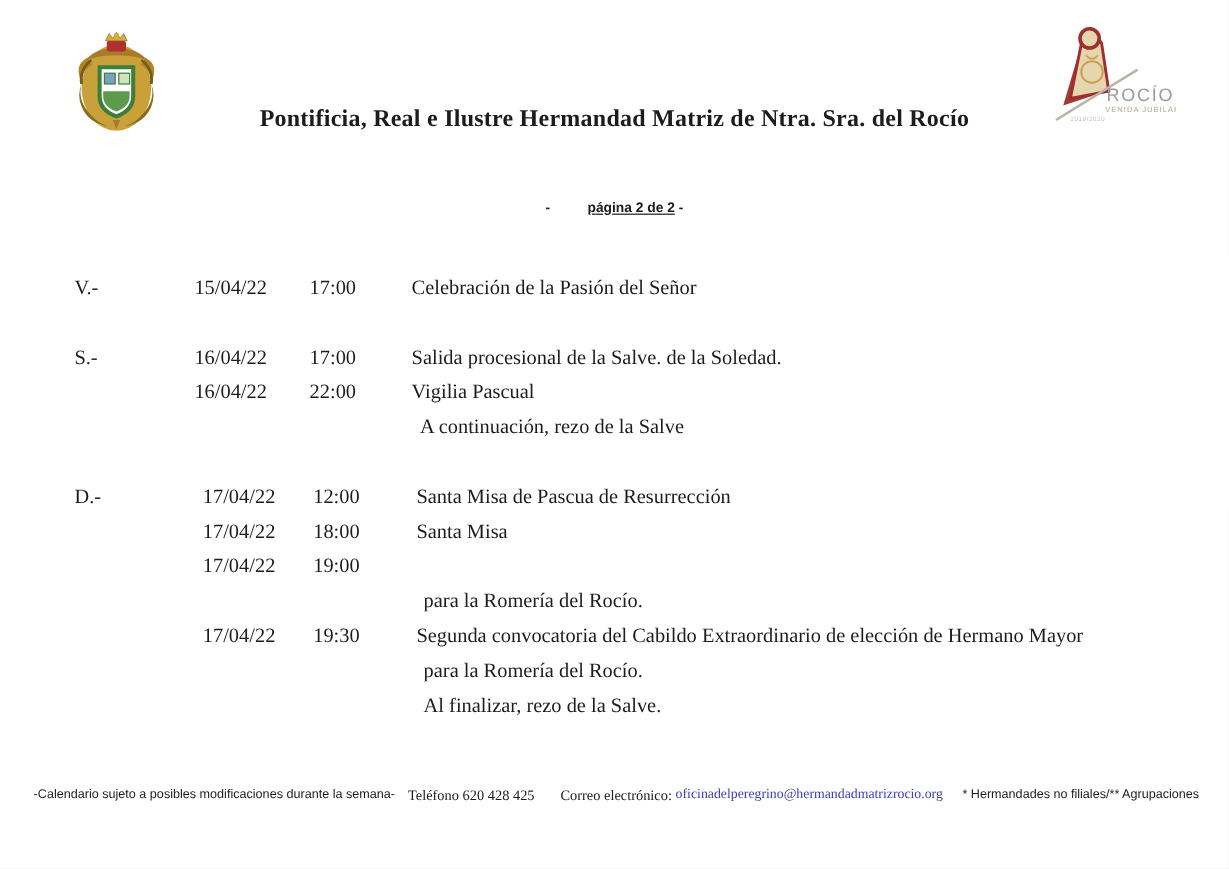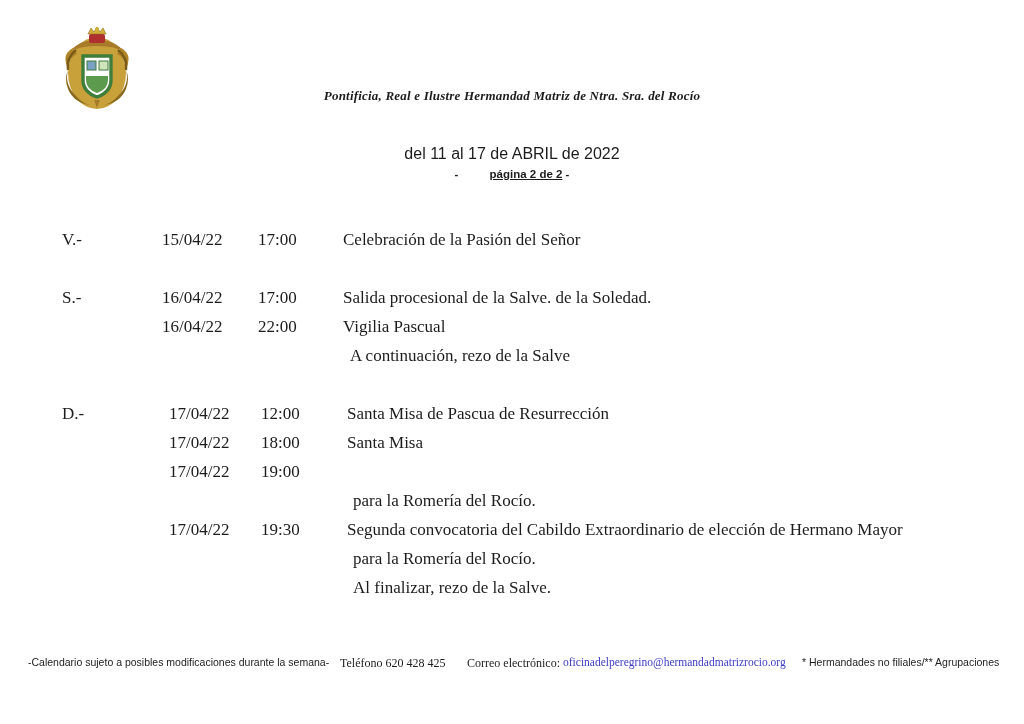--- a/index.html
+++ b/index.html
@@ -6,22 +6,22 @@
   .page{
     position:relative;width:1024px;height:724px;background:#ffffff;
     margin:0 auto;overflow:hidden;color:#1c1c1c;
     font-family:"Liberation Serif", serif;
   }
   
   .logo-left{position:absolute;left:58px;top:26px;width:78px;height:88px;}
   .logo-right{position:absolute;left:872px;top:20px;width:108px;height:88px;}
   .org-title{
     position:absolute;left:0;top:88px;width:100%;text-align:center;
-    font-family:"Liberation Serif", serif;font-style:italic;font-weight:bold;
-    font-size:13px;letter-spacing:.2px;
+    font-family:"Liberation Serif", serif;font-weight:bold;
+    font-size:20px;letter-spacing:.2px;
   }
   .main-title{
     position:absolute;left:0;top:112px;width:100%;text-align:center;
     font-family:"DejaVu Serif", serif;font-weight:bold;font-size:24px;
     letter-spacing:-0.3px;white-space:nowrap;
   }
   .date-range{
     position:absolute;left:0;top:145px;width:100%;text-align:center;
     font-family:"Liberation Sans", sans-serif;font-size:16px;
   }
@@ -75,23 +75,36 @@
       <path d="M25,30 h28 v24 q0,12 -14,17 q-14,-5 -14,-17 z" fill="#ffffff" stroke="#3f7d3a" stroke-width="3.4"></path>
       <rect x="29" y="35" width="9" height="9" fill="#7aa0c4" stroke="#3f7d3a" stroke-width="1"></rect>
       <rect x="41" y="35" width="9" height="9" fill="#cfe3bc" stroke="#3f7d3a" stroke-width="1"></rect>
       <path d="M28,50 h22 v4 q0,9 -11,13 q-11,-4 -11,-13 z" fill="#5c9a4e"></path>
       <path d="M18,24 q-10,8 -8,20" stroke="#7a5a18" stroke-width="2.4" fill="none"></path>
       <path d="M60,24 q10,8 8,20" stroke="#7a5a18" stroke-width="2.4" fill="none"></path>
       <path d="M36,74 l3,8 3,-8 z" fill="#a87b2a"></path>
     </svg>
   </div>
 
+  <div class="logo-right">
+    <svg viewBox="0 0 108 88" width="108" height="88">
+      <path d="M30,14 l-16,54 24,-8 z" fill="#a33b35"></path>
+      <path d="M30,12 q12,-4 16,4 l6,40 -32,6 z" fill="#e6d6ae"></path>
+      <path d="M30,12 q12,-4 16,4 l6,40 -32,6 z" fill="none" stroke="#9e2f2f" stroke-width="2.4"></path>
+      <circle cx="36" cy="12" r="8" fill="#e6d6ae" stroke="#9e2f2f" stroke-width="3"></circle>
+      <circle cx="38" cy="40" r="9" fill="none" stroke="#c79f55" stroke-width="1.6"></circle>
+      <path d="M33,26 q5,6 10,0" stroke="#c79f55" stroke-width="1.4" fill="none"></path>
+      <line x1="8" y1="80" x2="76" y2="38" stroke="#b9b3a8" stroke-width="2.2"></line>
+      <text x="50" y="64" font-family="Liberation Sans, sans-serif" font-size="15" letter-spacing="1.5" fill="#9a9a9a">ROCÍO</text>
+      <text x="49" y="73" font-family="Liberation Sans, sans-serif" font-size="6.4" letter-spacing="0.8" fill="#b5a48a">VENIDA JUBILAR</text>
+      <text x="20" y="81" font-family="Liberation Sans, sans-serif" font-size="5.2" letter-spacing="0.5" fill="#c4beb2">2019/2020</text>
+    </svg>
+  </div>
 
   <div class="org-title">Pontificia, Real e Ilustre Hermandad Matriz de Ntra. Sra. del Rocío</div>
-  <div class="date-range">del 11 al 17 de ABRIL de 2022</div>
   <div class="page-line"><span>- </span><span class="u">página 2 de 2</span><span> -</span></div>
 
   <div class="schedule">
 
     <div class="row">
       <span class="c-day">V.-</span>
       <span class="c-date">15/04/22</span>
       <span class="c-time">17:00</span>
       <span class="c-desc">Celebración de la Pasión del Señor</span>
     </div>

